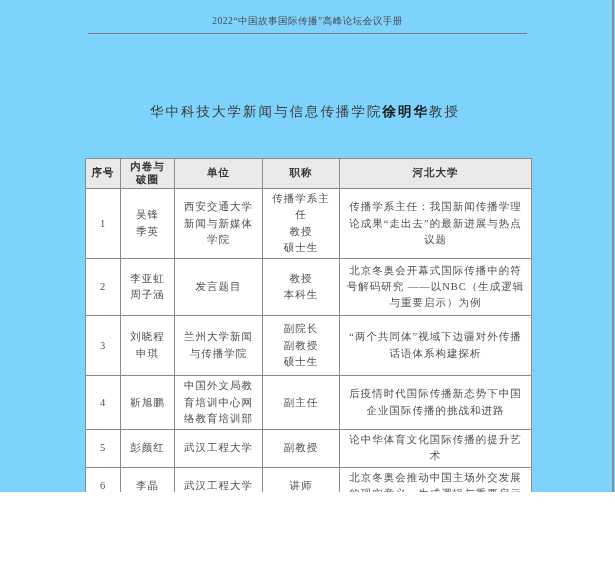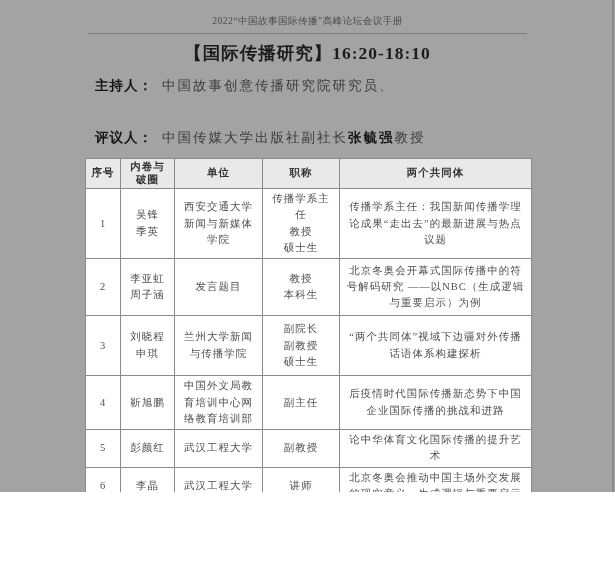--- a/index.html
+++ b/index.html
@@ -1,19 +1,19 @@
 <!DOCTYPE html>
 <html><head>
 <meta charset="utf-8">
 <style>
   html,body{margin:0;padding:0;background:#ffffff;}
   .page{
     position:relative;
     width:615px;height:492px;
-    background:#a3a3a3;
+    background:#7dd3fc;
     overflow:hidden;
     font-family:"Liberation Serif","DejaVu Serif",serif;
     color:#3f3f3f;
   }
   .page-edge-right{
     position:absolute;top:0;left:612px;width:2px;height:567px;
     background:#8c8c8c;
   }
   .running-header{
     position:absolute;top:15px;left:88px;width:439px;
@@ -65,44 +65,40 @@
 </head>
 <body>
 
 <div class="page">
 
   <div class="page-edge-right"></div>
 
   <div class="running-header">2022“中国故事国际传播”高峰论坛会议手册</div>
   <div class="header-rule"></div>
 
-  <div class="session-title">【国际传播研究】16:20-18:10</div>
 
-  <div class="meta-line host-line1">
-    <span class="label">主持人：</span><span>中国故事创意传播研究院研究员、</span>
-  </div>
-  <div class="meta-line reviewer-line">
-    <span class="label">评议人：</span><span>中国传媒大学出版社副社长</span><span class="bold-name">张毓强</span><span>教授</span>
+  <div class="meta-line host-line2">
+    <span>华中科技大学新闻与信息传播学院</span><span class="bold-name">徐明华</span><span>教授</span>
   </div>
 
   <table class="speakers">
     <colgroup>
         <col style="width: 35px;">
         <col style="width: 54px;">
         <col style="width: 88px;">
         <col style="width: 77px;">
         <col style="width: 192px;">
       </colgroup>
     <thead>
       <tr>
         <th>序号</th>
         <th>内卷与破圈</th>
         <th>单位</th>
         <th>职称</th>
-        <th>两个共同体</th>
+        <th>河北大学</th>
       </tr>
     </thead>
     <tbody>
         <tr style="height: 52px;">
           <td>1</td>
           <td>吴锋
 季英</td>
           <td>西安交通大学新闻与新媒体学院</td>
           <td>传播学系主任
 教授

